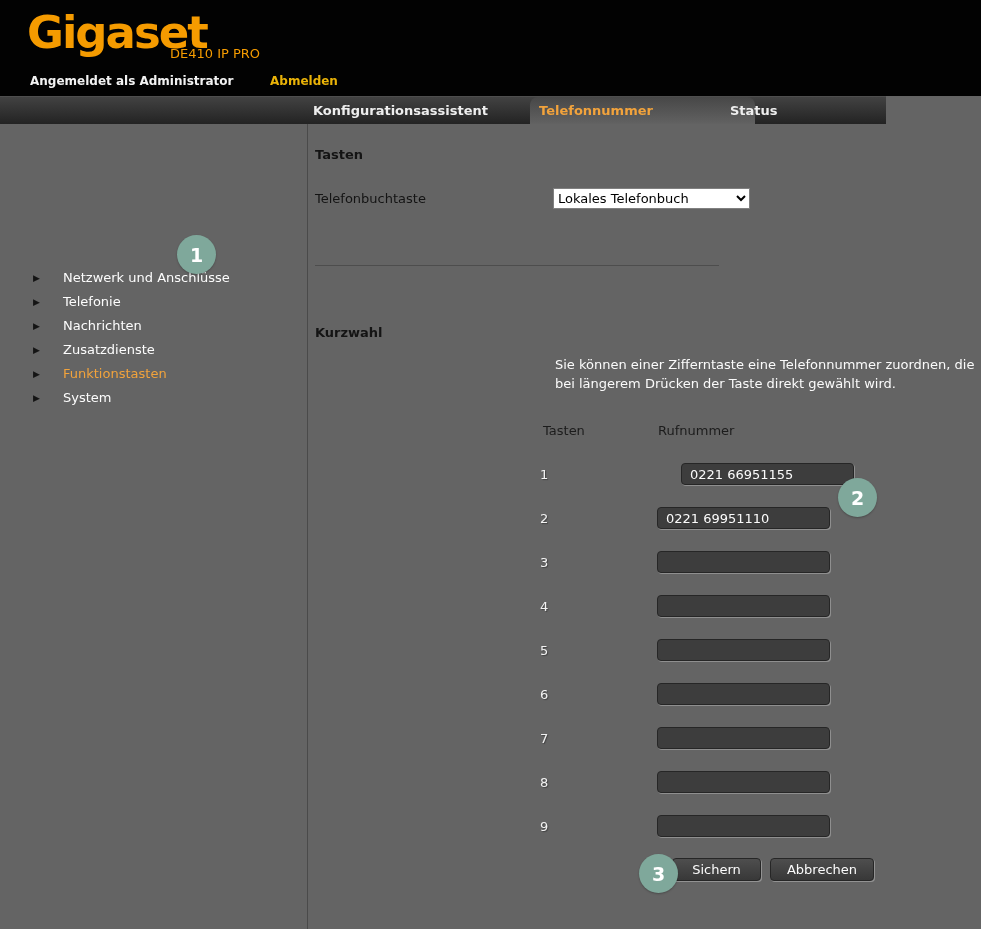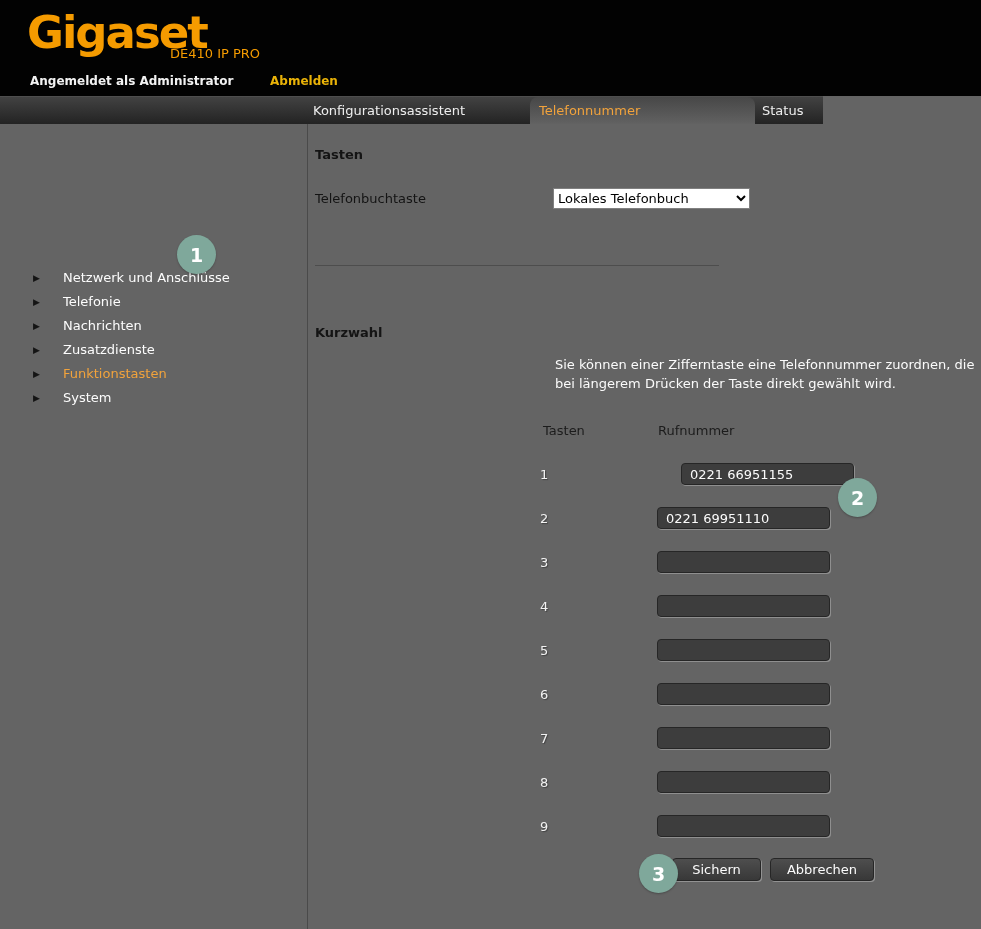--- a/index.html
+++ b/index.html
@@ -17,30 +17,31 @@
     position:absolute; left:27px; top:6px;
     font-size:45px; font-weight:bold; letter-spacing:-2px;
     color:#F59B00;
   }
   .model { position:absolute; left:170px; top:46px; font-size:13px; color:#F59B00; }
   .loginbar { position:absolute; left:0; top:70px; width:981px; height:26px; }
   .login-status { position:absolute; left:30px; top:4px; font-size:12px; font-weight:bold; color:#f2f2f2; }
   .logout { position:absolute; left:270px; top:4px; font-size:12px; font-weight:bold; color:#eab308; cursor:pointer; }
   
   .tabbar {
-    position:absolute; left:0; top:96px; width:823px; height:28px;
+    position:absolute; left:0; top:96px; width:886px; height:28px;
     background:linear-gradient(#424242,#232323);
     border-top:1px solid #4e4e4e;
+    font-weight:bold;
   }
   .tab {
     position:absolute; top:0; height:28px; line-height:28px;
     color:#eeeeee; font-size:13px; cursor:pointer; white-space:nowrap;
   }
   .tab-konfig { left:313px; }
-  .tab-status { left:762px; }
+  .tab-status { left:730px; }
   .tab-active {
     position:absolute; left:530px; top:0; width:225px; height:28px;
     background:linear-gradient(#474747,#606060 90%,#646464);
     border-radius:8px 8px 0 0;
     line-height:28px; padding-left:9px;
     color:#F2A33C; font-size:13px; cursor:pointer;
   }
   
   .content { position:absolute; left:0; top:124px; width:981px; height:805px; background:#646464; }
   .vdivider { position:absolute; left:307px; top:0; width:1px; height:805px; background:#4a4a4a; }

